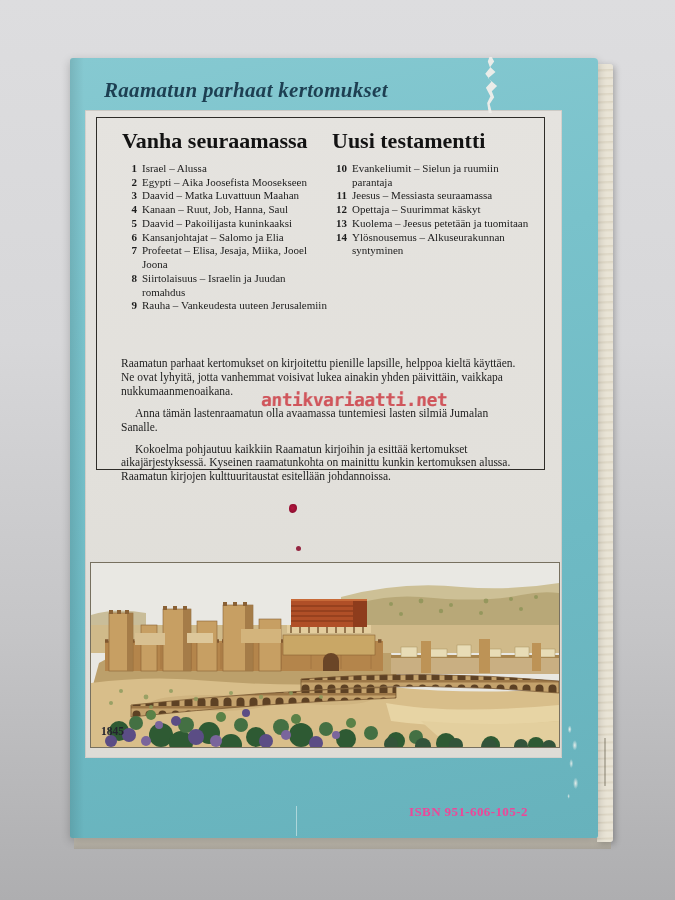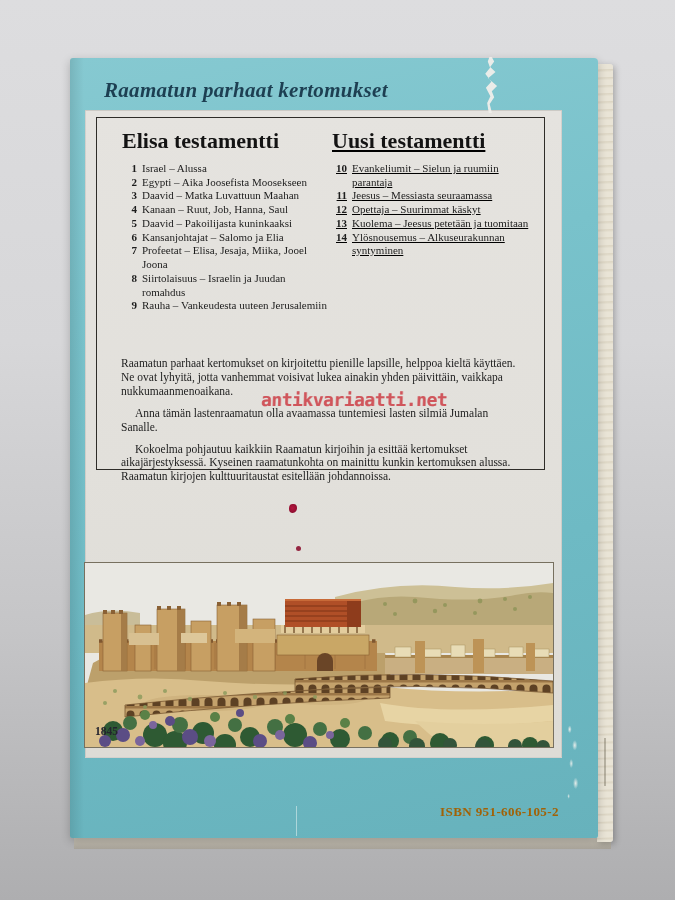--- a/index.html
+++ b/index.html
@@ -67,21 +67,21 @@
     position:absolute;left:85px;top:110px;width:477px;height:648px;
     background:linear-gradient(180deg,#e5e3df 0%,#e2e0db 55%,#dedcd6 100%);
     border:1px solid rgba(0,0,0,.08);box-sizing:border-box;
   }
   .rule-box{
     position:absolute;left:96px;top:117px;width:449px;height:353px;
     border:1.5px solid #2e2c28;box-sizing:border-box;
   }
   .columns{display:flex;padding:11px 12px 0 25px;}
   .col-old{width:205px;margin-right:5px;flex:0 0 auto;}
-  .col-new{flex:1;min-width:0;text-decoration:underline;}
+  .col-new{flex:1;min-width:0;}
   .list-heading{
     margin:0 0 9px 0;
     font:700 22px/1.08 "Liberation Serif",serif;color:#131313;
   }
   .toc-item{
     display:flex;margin:0;
     font:400 11px/1.25 "Liberation Serif",serif;color:#1c1c1c;
   }
   .toc-item .num{flex:0 0 15px;text-align:right;margin-right:5px;font-weight:700;}
   .toc-item .ttl{flex:1;min-width:0;}
@@ -100,28 +100,28 @@
   .stain-a{
     position:absolute;left:289px;top:504px;width:8px;height:9px;border-radius:50% 45% 55% 50%;
     background:radial-gradient(circle at 45% 45%,#b5163f 0%,#8f0f30 70%);
   }
   .stain-b{
     position:absolute;left:296px;top:546px;width:5px;height:5px;border-radius:50%;
     background:#8c1130;opacity:.9;
   }
 
   .illustration{
-    position:absolute;left:84px;top:562px;width:468px;height:184px;
+    position:absolute;left:90px;top:562px;width:468px;height:184px;
     border:1px solid #77705f;box-sizing:content-box;background:#4d7c0f;
   }
   .illustration svg{display:block;width:468px;height:184px;}
 
   .isbn{
-    position:absolute;left:432px;top:804px;width:135px;text-align:center;
-    font:700 13px/1.2 "Liberation Serif",serif;color:#a16207;letter-spacing:.4px;
+    position:absolute;left:409px;top:804px;width:135px;text-align:left;
+    font:700 13px/1.2 "Liberation Serif",serif;color:#ec4899;letter-spacing:.4px;
   }
 </style>
 </head>
 <body>
 
 <div class="stage">
 
   <div class="pages-bottom"></div>
   <div class="pages-right"></div>
 
@@ -130,21 +130,21 @@
   </div>
 
   <div class="series-title">Raamatun parhaat kertomukset</div>
 
   <div class="panel"></div>
 
   <div class="rule-box">
     <div class="columns">
 
       <div class="col-old">
-        <h2 class="list-heading">Elisa testamentti</h2>
+        <h2 class="list-heading">Vanha seuraamassa</h2>
         <div class="toc-item">
             <span class="num">1</span>
             <span class="ttl">Israel – Alussa</span>
           </div>
         <div class="toc-item">
             <span class="num">2</span>
             <span class="ttl">Egypti – Aika Joosefista Moosekseen</span>
           </div>
         <div class="toc-item">
             <span class="num">3</span>

